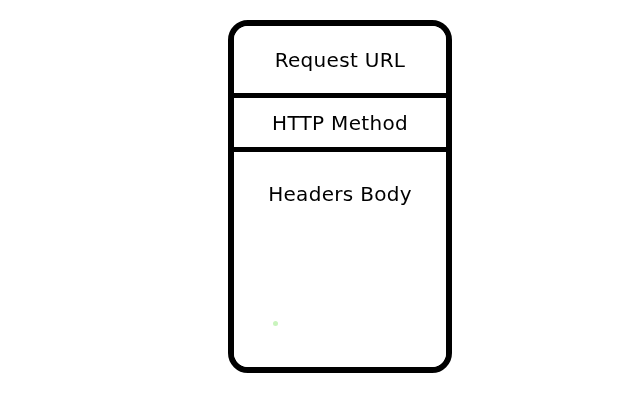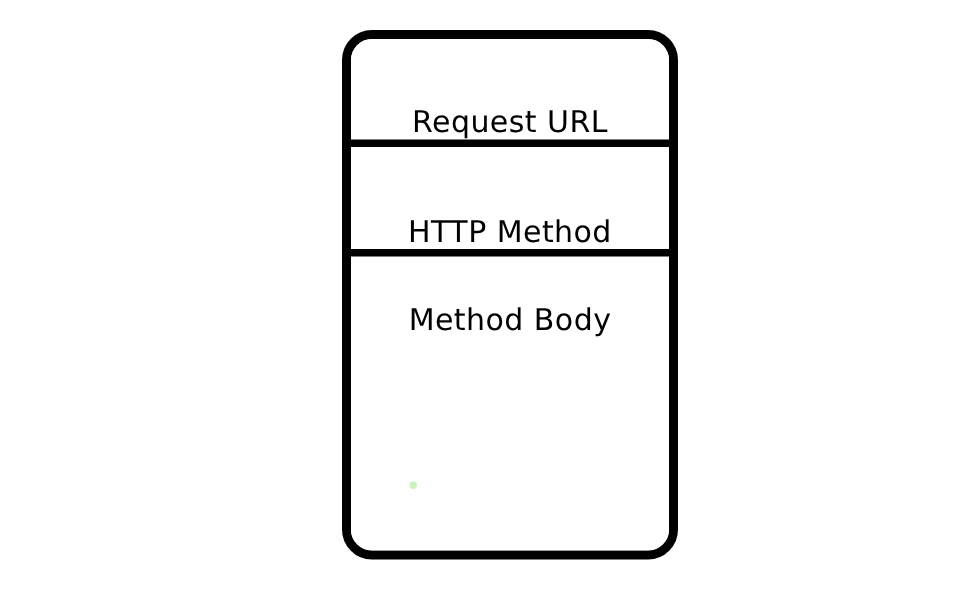--- a/index.html
+++ b/index.html
@@ -25,32 +25,32 @@
     border: 6px solid #000000;
     border-radius: 20px;
     background: #ffffff;
     display: flex;
     flex-direction: column;
     overflow: hidden;
   }
   .section {
     box-sizing: border-box;
     display: flex;
-    align-items: flex-end;
+    align-items: center;
     justify-content: center;
     font-size: 20px;
     letter-spacing: 0.3px;
     color: #000000;
     background: #ffffff;
   }
   .section + .section {
     border-top: 5px solid #000000;
   }
   .section-url     { height: 67px; }               
-  .section-method  { height: 73px; }               
+  .section-method  { height: 54px; }               
   .section-headers { height: 82px; }               
   .section-body {
     flex: 1;
     align-items: flex-start;
     padding-top: 30px;
   }
   .speck {
     position: absolute;
     left: 273px;
     top: 321px;
@@ -69,19 +69,19 @@
     <div class="section section-url">
       <span class="label">Request URL</span>
     </div>
 
     <div class="section section-method">
       <span class="label">HTTP Method</span>
     </div>
 
 
     <div class="section section-body">
-      <span class="label">Method Body</span>
+      <span class="label">Headers Body</span>
     </div>
 
   </div>
 
   <div class="speck" style="background-color: rgb(201, 244, 189);"></div>
 </div>
 
 </body></html>

